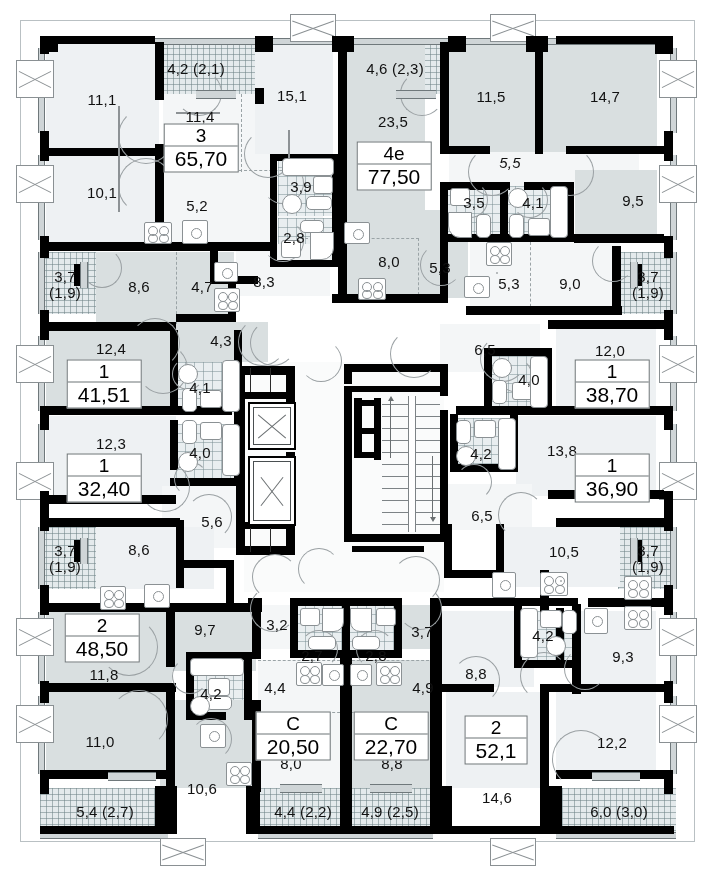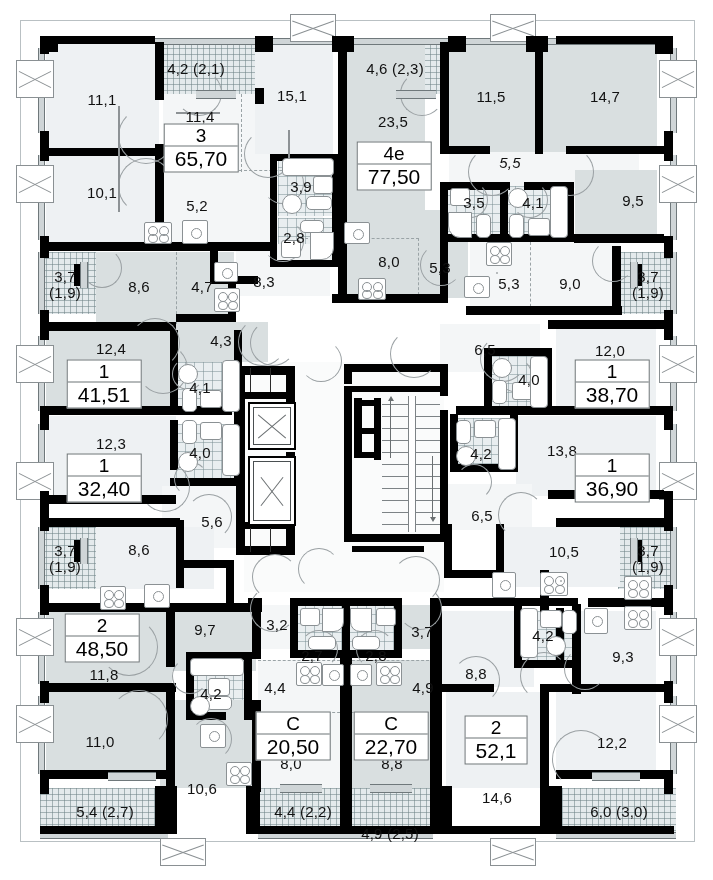--- a/index.html
+++ b/index.html
@@ -669,21 +669,21 @@
       <div class="lbl" style="left: 202px; top: 788px;">10,6</div>
       <div class="lbl" style="left: 277px; top: 624px;">3,2</div>
       <div class="lbl" style="left: 312px; top: 655px;">2,7</div>
       <div class="lbl" style="left: 275px; top: 687px;">4,4</div>
       <div class="lbl" style="left: 291px; top: 763px;">8,0</div>
       <div class="lbl" style="left: 303px; top: 811px;">4,4 (2,2)</div>
       <div class="lbl" style="left: 376px; top: 655px;">2,8</div>
       <div class="lbl" style="left: 422px; top: 631px;">3,7</div>
       <div class="lbl" style="left: 423px; top: 687px;">4,9</div>
       <div class="lbl" style="left: 392px; top: 763px;">8,8</div>
-      <div class="lbl" style="left: 390px; top: 833px; text-align: center;">4,9 (2,5)</div>
+      <div class="lbl" style="left: 390px; top: 811px; text-align: center;">4,9 (2,5)</div>
       <div class="lbl" style="left: 476px; top: 673px;">8,8</div>
       <div class="lbl" style="left: 543px; top: 635px;">4,2</div>
       <div class="lbl" style="left: 497px; top: 797px;">14,6</div>
       <div class="lbl" style="left: 623px; top: 656px;">9,3</div>
       <div class="lbl" style="left: 612px; top: 742px;">12,2</div>
       <div class="lbl" style="left: 619px; top: 811px; text-align: center;">6,0 (3,0)</div>
     </div>
 
   <div class="badge" style="left:201px;top:148px;">
     <div class="t">3</div>

